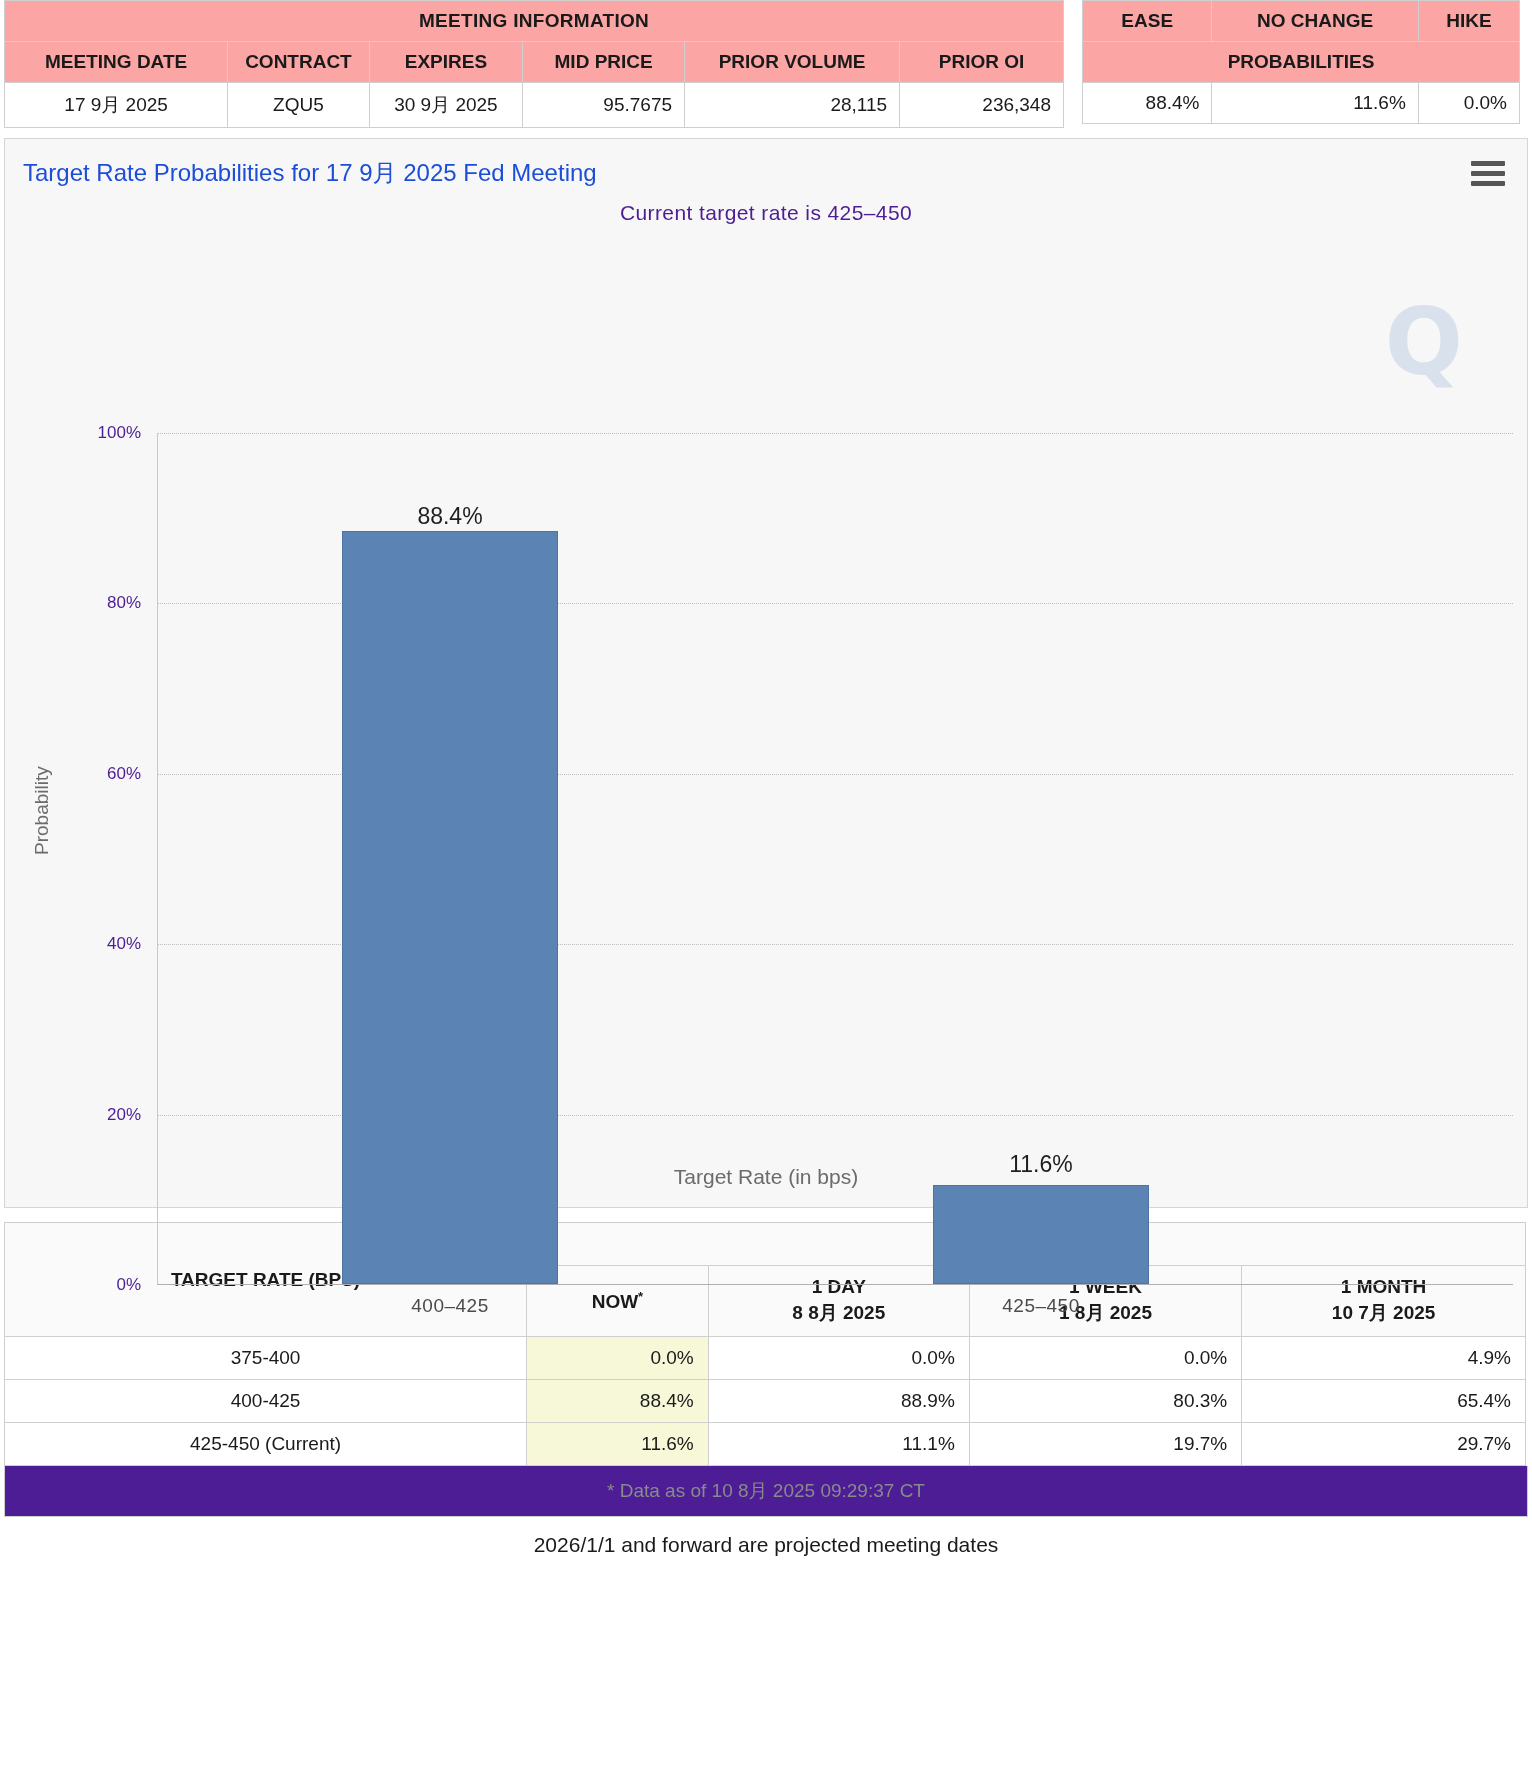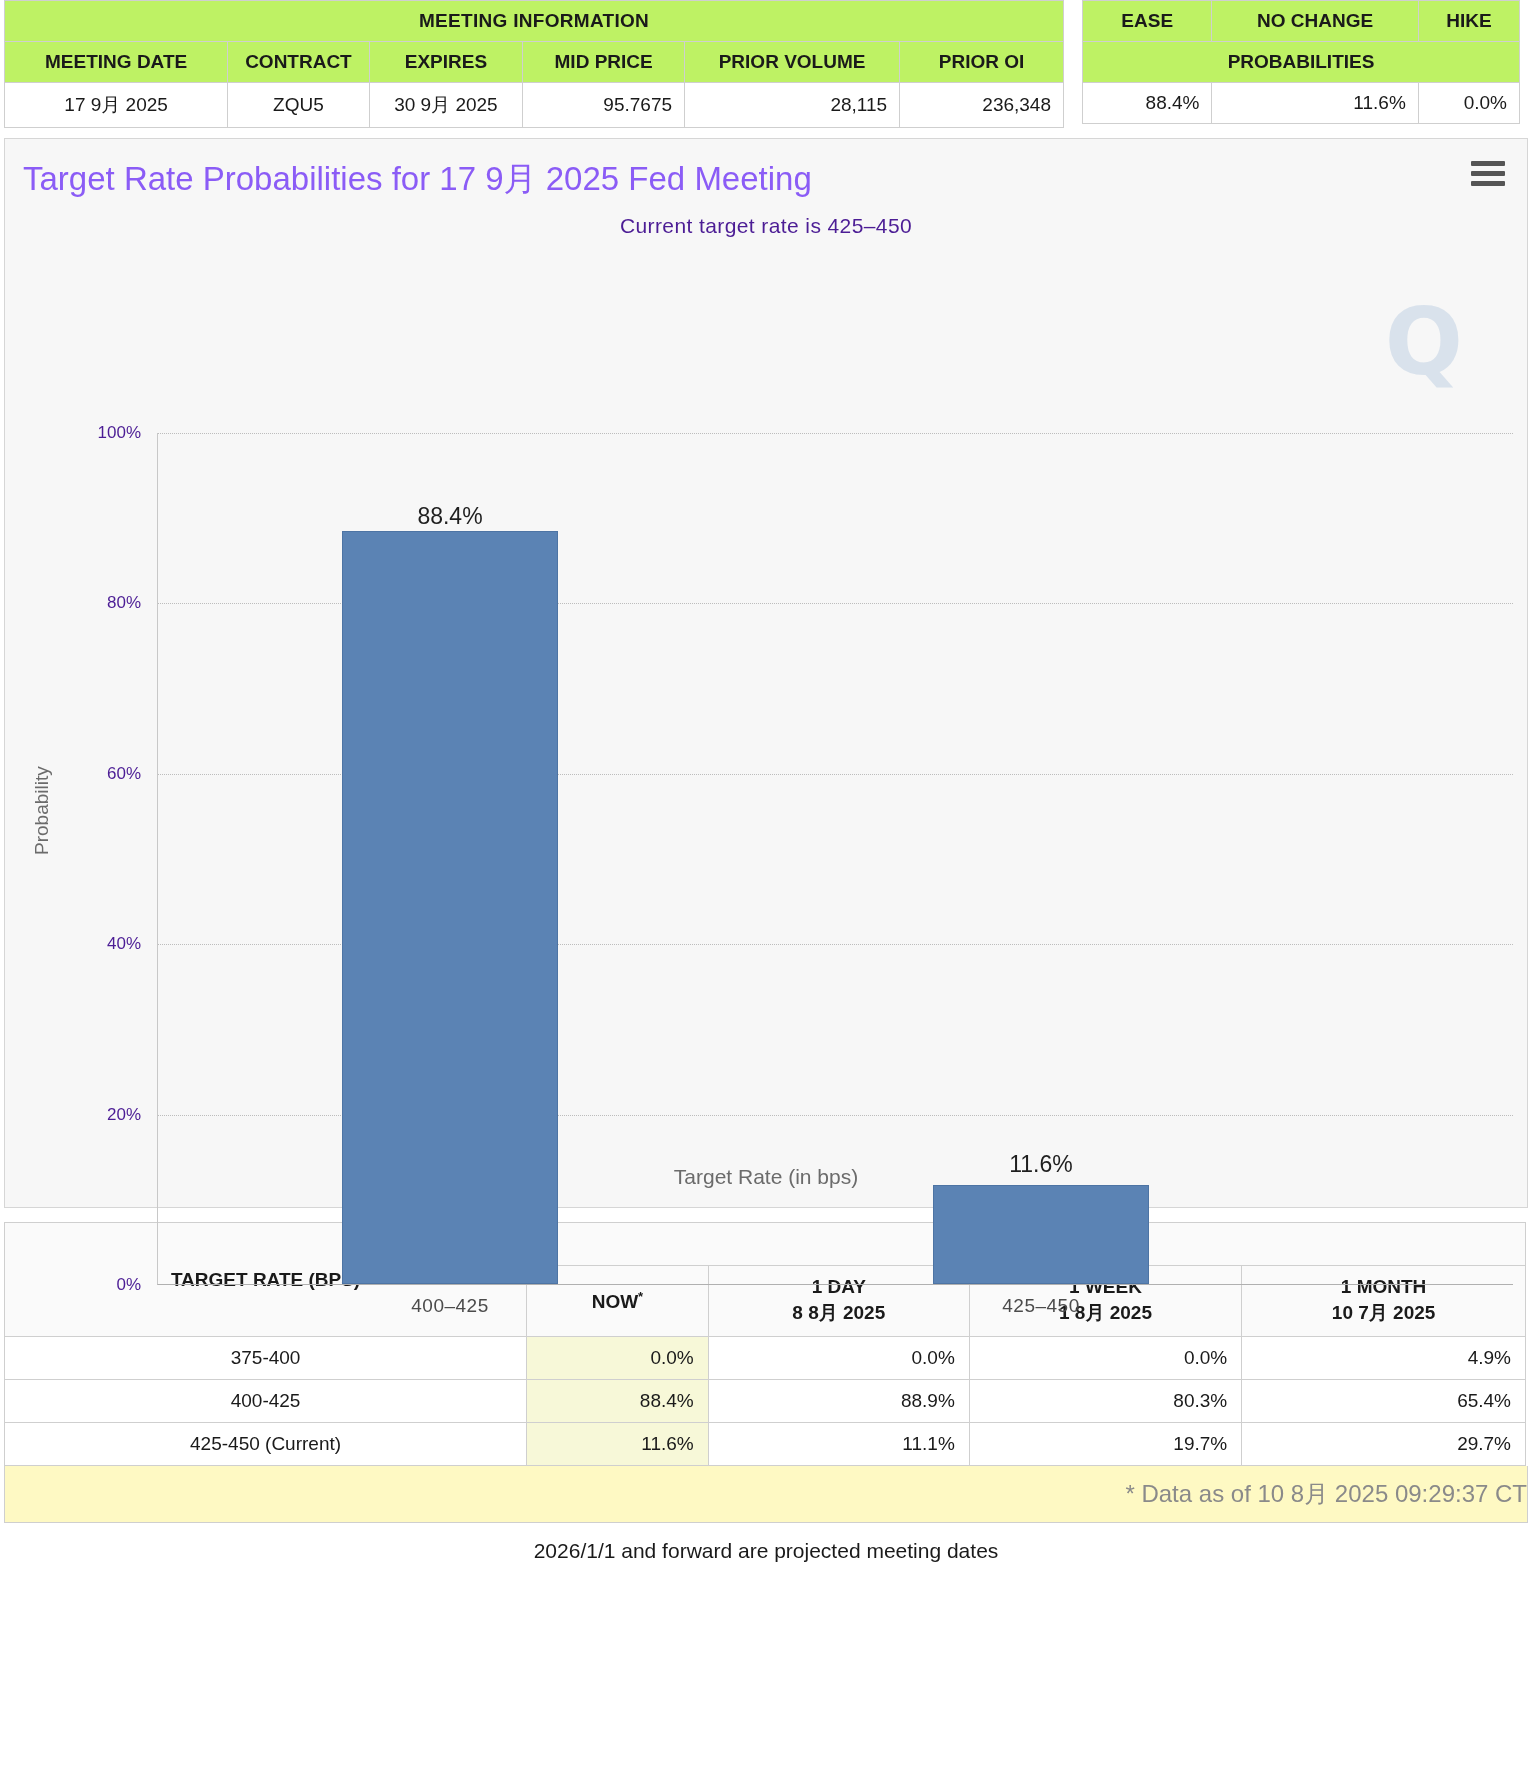--- a/index.html
+++ b/index.html
@@ -28,21 +28,21 @@
   table.grid th, table.grid td {
     border: 1px solid #cfcfcf;
     font-size: 19px;
     color: #1a1a1a;
     padding: 9px 12px;
     white-space: nowrap;
   }
   table.grid th {
     font-weight: bold;
     text-align: center;
-    background: #bef264;
+    background: #fca5a5;
   }
   .meeting-table { width: 1060px; }
   .prob-table { width: 438px; }
   .meeting-table td, .prob-table td { background:#fff; }
   .c-center { text-align: center; }
   .c-right { text-align: right; }
 
   .mi-title { letter-spacing: .3px; }
 
   
@@ -59,22 +59,22 @@
 
   
   .chart-card {
     margin: 10px 4px 0 4px;
     border: 1px solid #d6d6d6;
     background: #f7f7f7;
     position: relative;
     height: 1070px;
   }
   .chart-title {
-    font-size: 33px;
-    color: #8b5cf6;
+    font-size: 24px;
+    color: #1d4ed8;
     padding: 18px 0 0 18px;
   }
   .chart-subtitle {
     text-align: center;
     font-size: 21px;
     color: #4c1d95;
     margin-top: 12px;
     letter-spacing: .4px;
   }
   .hamburger {
@@ -196,25 +196,25 @@
   }
   .tr-label { text-align: center; }
   .now-cell {
     background: #f7f8d8;
     text-align: right;
   }
   .num { text-align: right; }
   .footnote {
     border: 1px solid #cfcfcf;
     border-top: none;
-    text-align: right;
-    font-size: 24px;
+    text-align: center;
+    font-size: 19px;
     color: #8a8a8a;
     padding: 12px 0;
-    background: #fef9c3;
+    background: #4c1d95;
   }
   .projected {
     text-align: center;
     font-size: 21px;
     color: #1a1a1a;
     padding: 16px 0 6px 0;
   }
   sup { font-size: 13px; }
 </style>
 </head>

